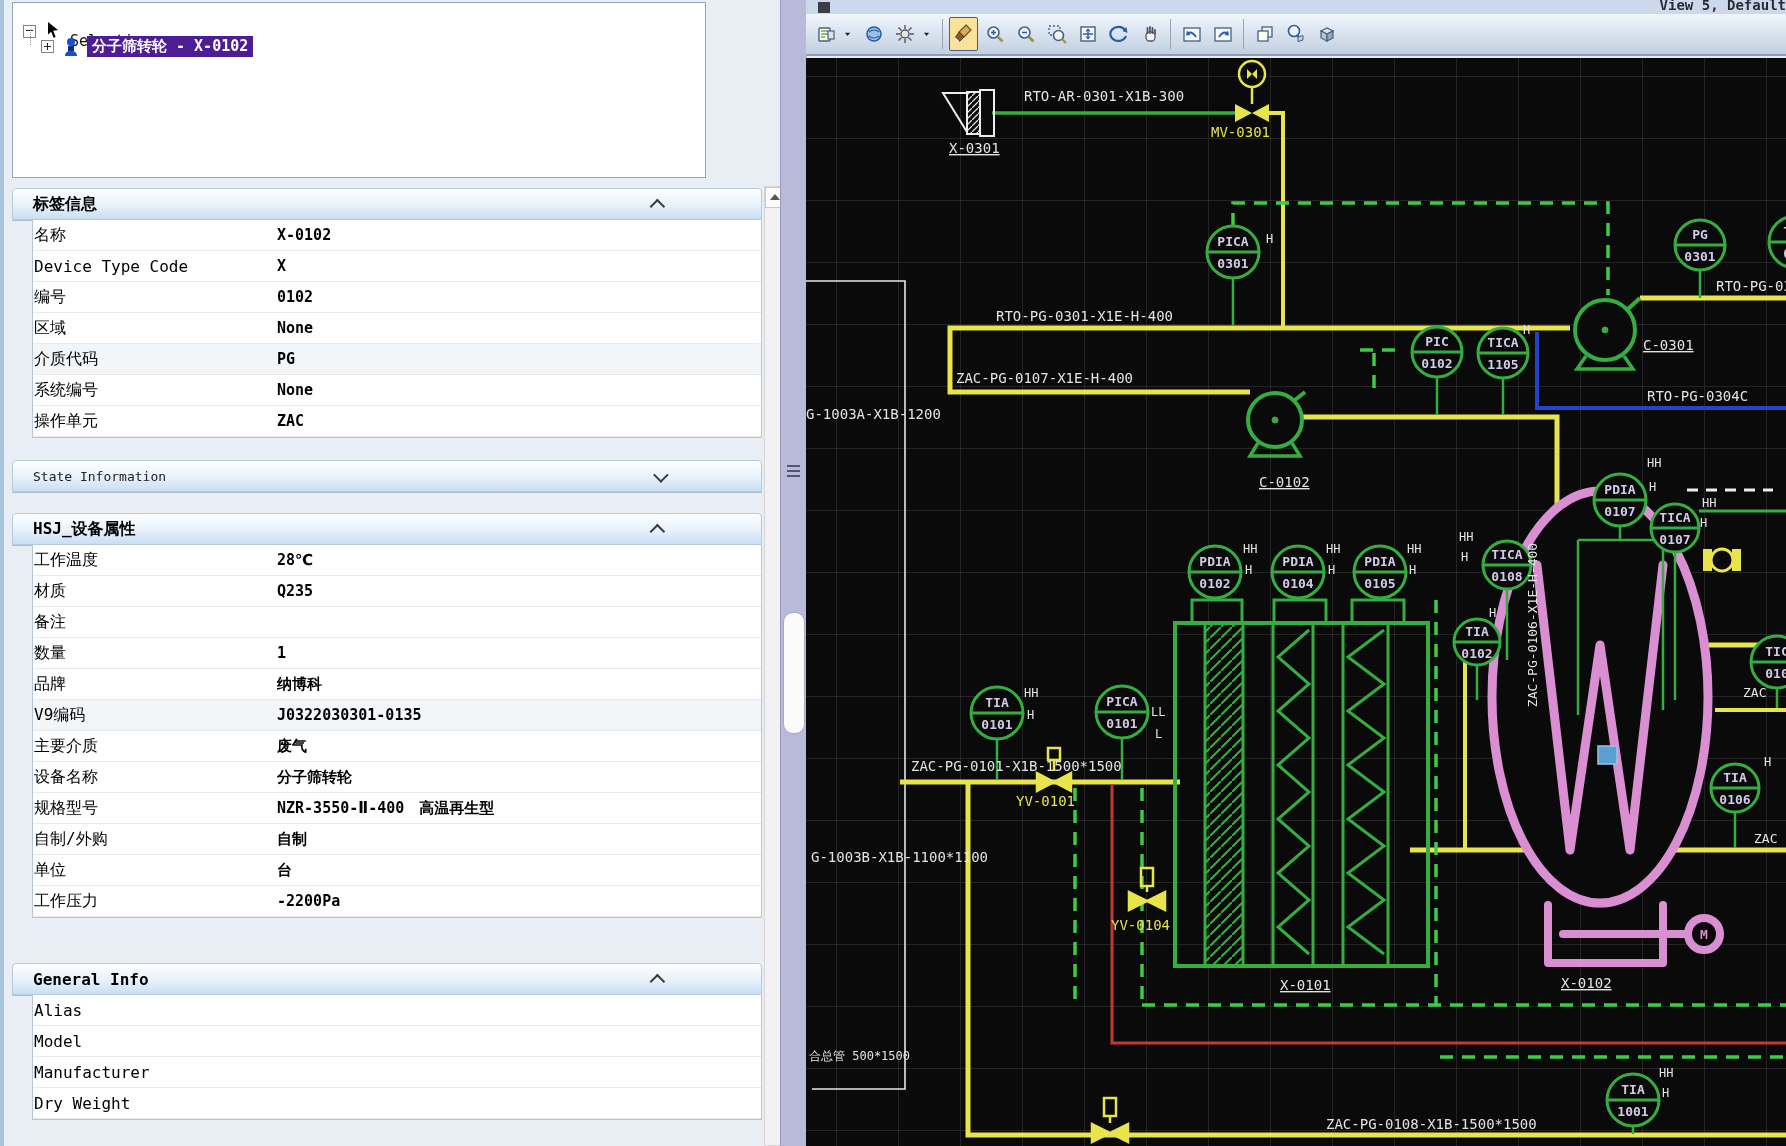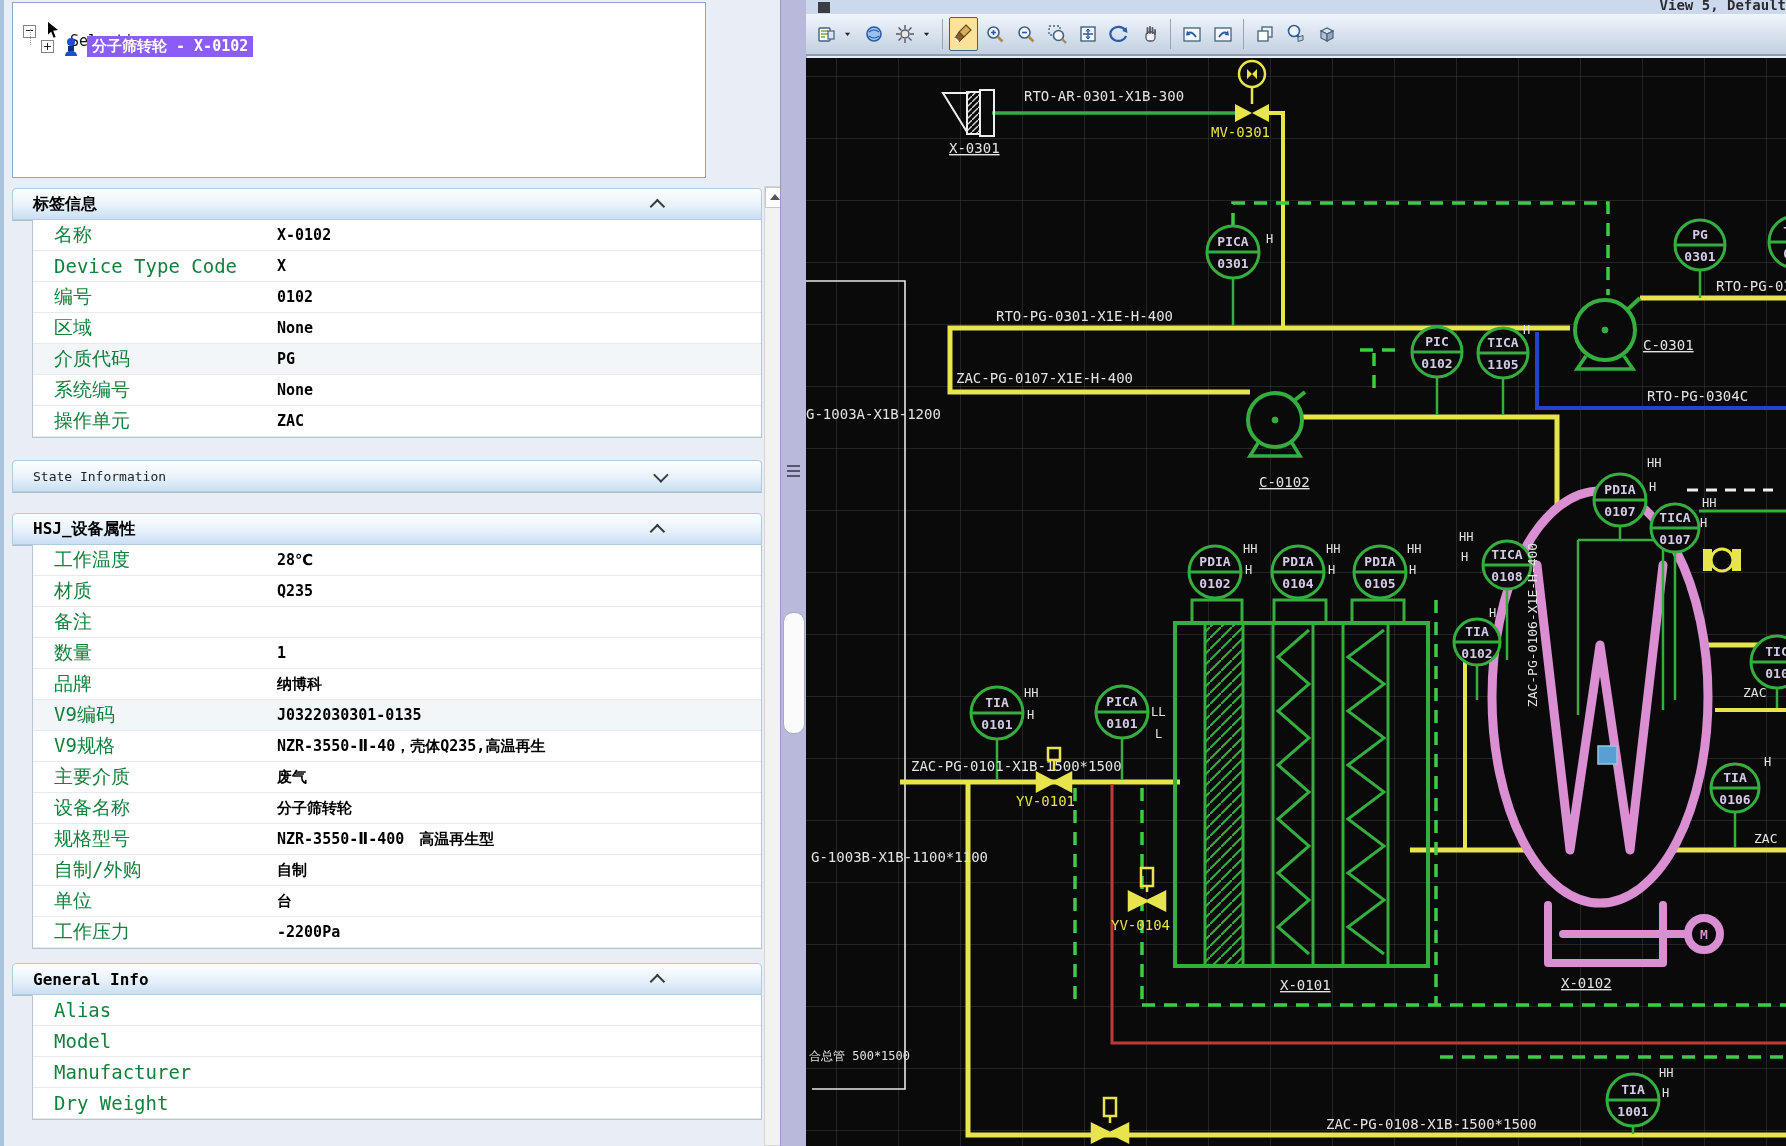--- a/index.html
+++ b/index.html
@@ -7,38 +7,38 @@
        background:#e8edf4;font-family:"DejaVu Sans Mono","DejaVu Sans",sans-serif;}
 
   
   #left-panel{position:absolute;left:0;top:0;width:780px;height:1146px;background:#e9eef5;border-left:4px solid #a9c4dd;}
   #tree-box{position:absolute;left:8px;top:2px;width:692px;height:174px;background:#fff;border:1px solid #8fa8bd;}
   .tree-row{position:absolute;display:flex;align-items:center;font-size:15px;color:#111;}
   .expander{width:11px;height:11px;border:1px solid #848484;background:#fff;position:relative;display:inline-block;}
   .expander:before{content:"";position:absolute;left:2px;top:4.5px;width:7px;height:1px;background:#222;}
   .expander.plus:after{content:"";position:absolute;left:5px;top:1.5px;width:1px;height:7px;background:#222;}
   .tree-dots{border-left:1px dotted #999;position:absolute;left:17px;top:26px;height:16px;}
-  .tree-sel{background:#8b5cf6;color:#fff;padding:1px 5px;font-weight:bold;}
+  .tree-sel{background:#4c1d95;color:#fff;padding:1px 5px;font-weight:bold;}
   .tree-lbl{font-weight:normal;margin-top:20px;}
 
   #sections{position:absolute;left:0;top:0;width:100%;height:100%;padding-left:31px;}
   .section{position:absolute;left:8px;width:750px;}
   .sec-header{height:30px;border:1px solid #b3cbdf;border-radius:4px 4px 0 0;
       background:linear-gradient(#ffffff,#e7f1fa 55%,#c9dff4);display:flex;align-items:center;
       box-shadow:0 1px 0 #aebfcd;}
   .sec-title{margin-left:20px;font-size:16px;font-weight:bold;color:#000;}
   .sec-header.plain .sec-title{font-weight:normal;font-size:13px;color:#222;}
   .chev{position:absolute;right:96px;width:9px;height:9px;border-left:2px solid #3a3a3a;border-top:2px solid #3a3a3a;display:inline-block;}
   .sec-header{position:relative;}
   .chev.up{transform:rotate(45deg) translateY(3px);}
   .chev.down{transform:rotate(225deg) translateY(2px);}
   .ptable{position:relative;margin-left:20px;width:728px;background:#fff;border:1px solid #b9c6d2;border-top:none;}
   .prow{height:30px;display:flex;align-items:center;border-bottom:1px solid #e9e9e9;position:relative;}
   .prow.alt{background:#f3f6f9;}
-  .plabel{margin-left:21px;width:232px;font-size:19px;color:#15803d;white-space:nowrap;overflow:hidden;}
+  .plabel{margin-left:1px;width:232px;font-size:16px;color:#000000;white-space:nowrap;overflow:hidden;}
   .pvalue{position:absolute;left:244px;right:4px;font-size:15px;font-weight:bold;color:#000;white-space:nowrap;overflow:hidden;}
 
   
   #prop-scroll{position:absolute;left:760px;top:186px;width:20px;bottom:0;background:#f2f2f2;border:1px solid #d5d5d5;}
   #prop-scroll-up{position:absolute;left:0;top:0;width:18px;height:19px;background:#fcfcfc;border:1px solid #c9c9c9;}
   #prop-scroll-up:after{content:"";position:absolute;left:4px;top:6px;border-left:5px solid transparent;border-right:5px solid transparent;border-bottom:6px solid #555;}
 
   
   #splitter{position:absolute;left:780px;top:0;width:26px;height:1146px;background:#b9badb;border-left:1px solid #9a9ac0;}
   #splitter .grip{position:absolute;left:6px;top:462px;width:13px;height:20px;}
@@ -151,24 +151,20 @@
             <span class="plabel">数量</span>
             <span class="pvalue">1</span>
           </div>
           <div class="prow">
             <span class="plabel">品牌</span>
             <span class="pvalue">纳博科</span>
           </div>
           <div class="prow alt">
             <span class="plabel">V9编码</span>
             <span class="pvalue">J0322030301-0135</span>
-          </div>
-          <div class="prow">
-            <span class="plabel">V9规格</span>
-            <span class="pvalue">NZR-3550-Ⅱ-40，壳体Q235,高温再生</span>
           </div>
           <div class="prow">
             <span class="plabel">主要介质</span>
             <span class="pvalue">废气</span>
           </div>
           <div class="prow">
             <span class="plabel">设备名称</span>
             <span class="pvalue">分子筛转轮</span>
           </div>
           <div class="prow">

